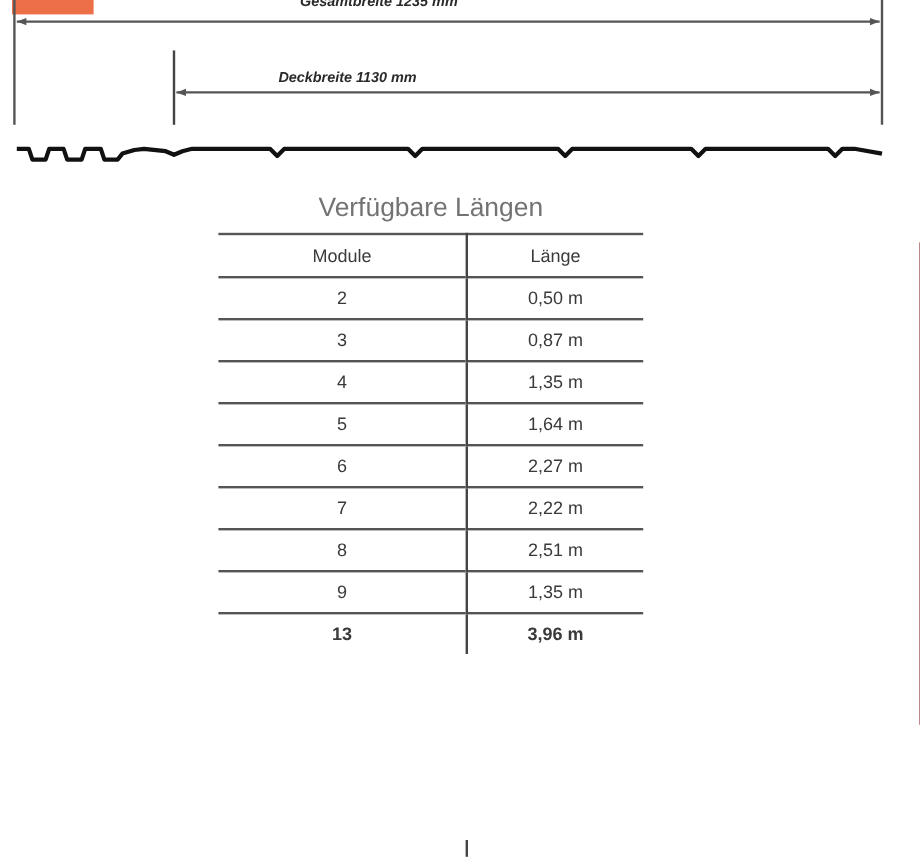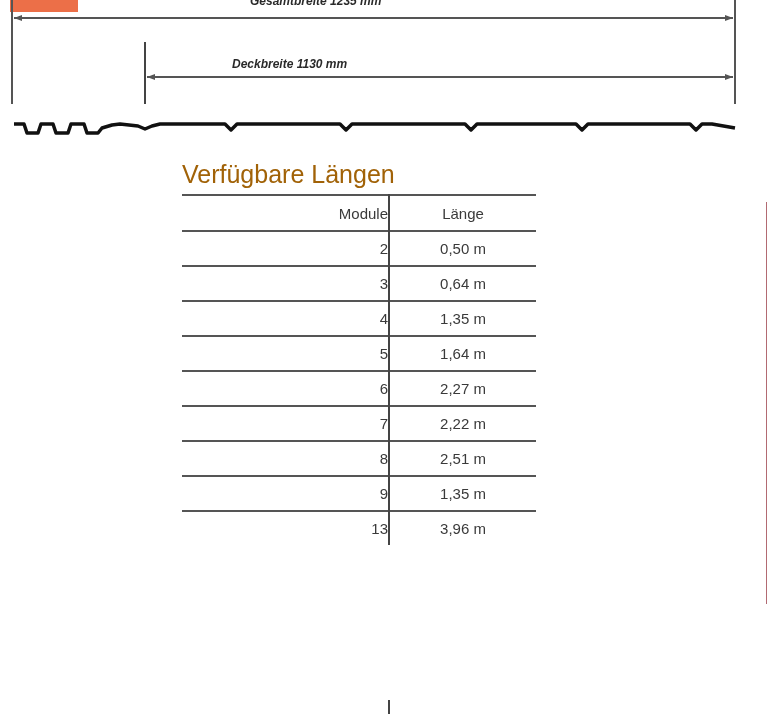--- a/index.html
+++ b/index.html
@@ -1,27 +1,27 @@
 <!DOCTYPE html>
 <html><head>
   <meta charset="utf-8">
   <style>
     html, body { margin: 0; padding: 0; background: #ffffff; }
     body { width: 767px; height: 718px; position: relative; overflow: hidden; font-family: "Liberation Sans", sans-serif; color: #333; }
     .badge { position: absolute; left: 10px; top: 0; width: 68px; height: 12px; background: #ec6f48; }
     .diagram { position: absolute; left: 0; top: 0; }
     .dim-label { position: absolute; font-style: italic; font-weight: bold; font-size: 12px; color: #2a2a2a; white-space: nowrap; }
-    .title { position: absolute; left: 182px; top: 160px; width: 354px; text-align: left; font-size: 25px; color: #a16207; }
+    .title { position: absolute; left: 182px; top: 160px; width: 354px; text-align: center; font-size: 22px; color: #737373; }
     table.lengths { position: absolute; left: 182px; top: 194px; width: 354px; border-collapse: collapse; font-size: 15px; color: #3a3a3a; }
     table.lengths th, table.lengths td { text-align: center; padding: 0; font-weight: normal; border-top: 2px solid #555; }
     table.lengths th { height: 34px; }
     table.lengths td { height: 33px; }
     table.lengths td.multi { height: 62px; line-height: 20px; }
-    table.lengths .col1 { width: 206px; border-right: 2px solid #444; text-align: right; }
-    table.lengths tr:last-child td { border-bottom: none; }
+    table.lengths .col1 { width: 206px; border-right: 2px solid #444; }
+    table.lengths tr:last-child td { border-bottom: none; font-weight: bold; }
     .tail { position: absolute; left: 388px; top: 700px; width: 2px; height: 14px; background: #444; }
     .side-line { position: absolute; left: 766px; top: 202px; width: 2px; height: 402px; background: #b26a72; }
   </style>
 </head>
 <body>
 
 <div class="badge"></div>
 
 <svg class="diagram" width="767" height="140">
 
@@ -52,21 +52,21 @@
       <th>Länge</th>
     </tr>
   </thead>
   <tbody>
     <tr>
       <td class="col1">2</td>
       <td>0,50 m</td>
     </tr>
     <tr>
       <td class="col1">3</td>
-      <td>0,64 m</td>
+      <td>0,87 m</td>
     </tr>
     <tr>
       <td class="col1">4</td>
       <td>1,35 m</td>
     </tr>
     <tr>
       <td class="col1">5</td>
       <td>1,64 m</td>
     </tr>
     <tr>

